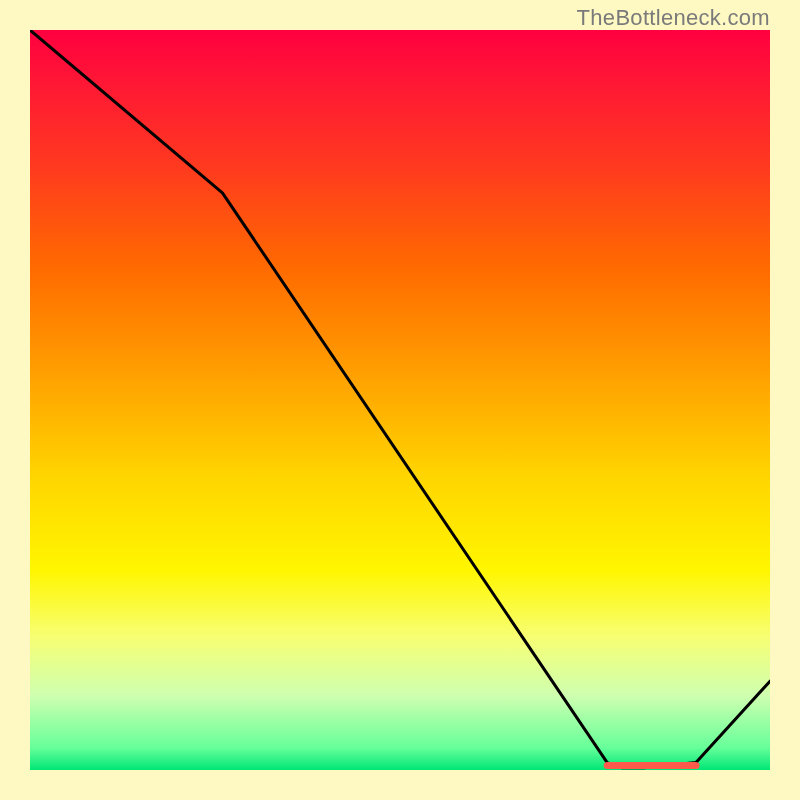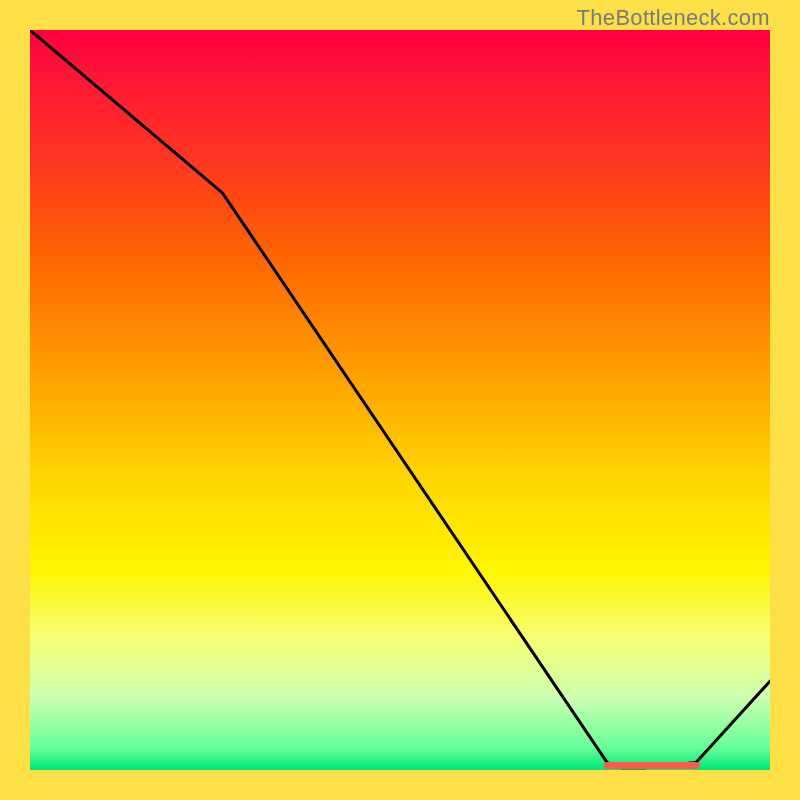--- a/index.html
+++ b/index.html
@@ -8,21 +8,21 @@
     width: 800px;
     height: 800px;
     background: #000;
     overflow: hidden;
     font-family: Arial, Helvetica, sans-serif;
   }
   .frame {
     position: relative;
     width: 800px;
     height: 800px;
-    background: #fde047;
+    background: #fef9c3;
   }
   .plot-area {
     position: absolute;
     left: 30px;
     top: 30px;
     width: 740px;
     height: 740px;
     
     background: linear-gradient(
       to bottom,

